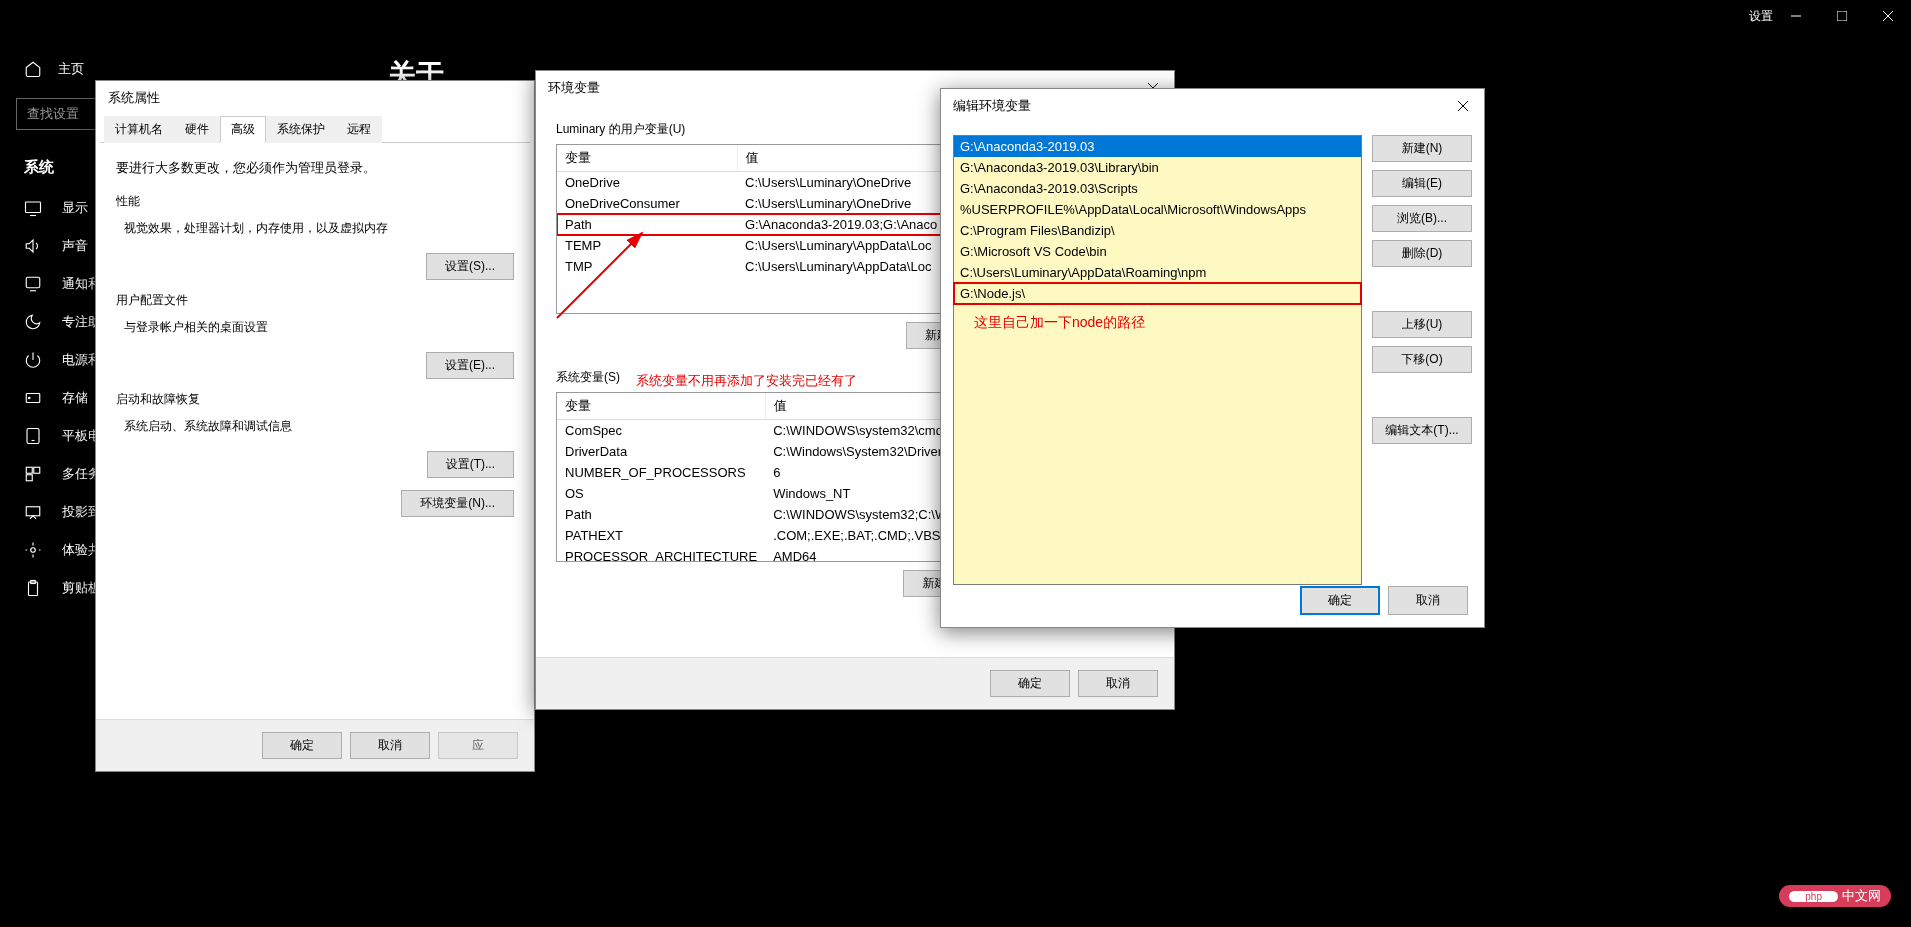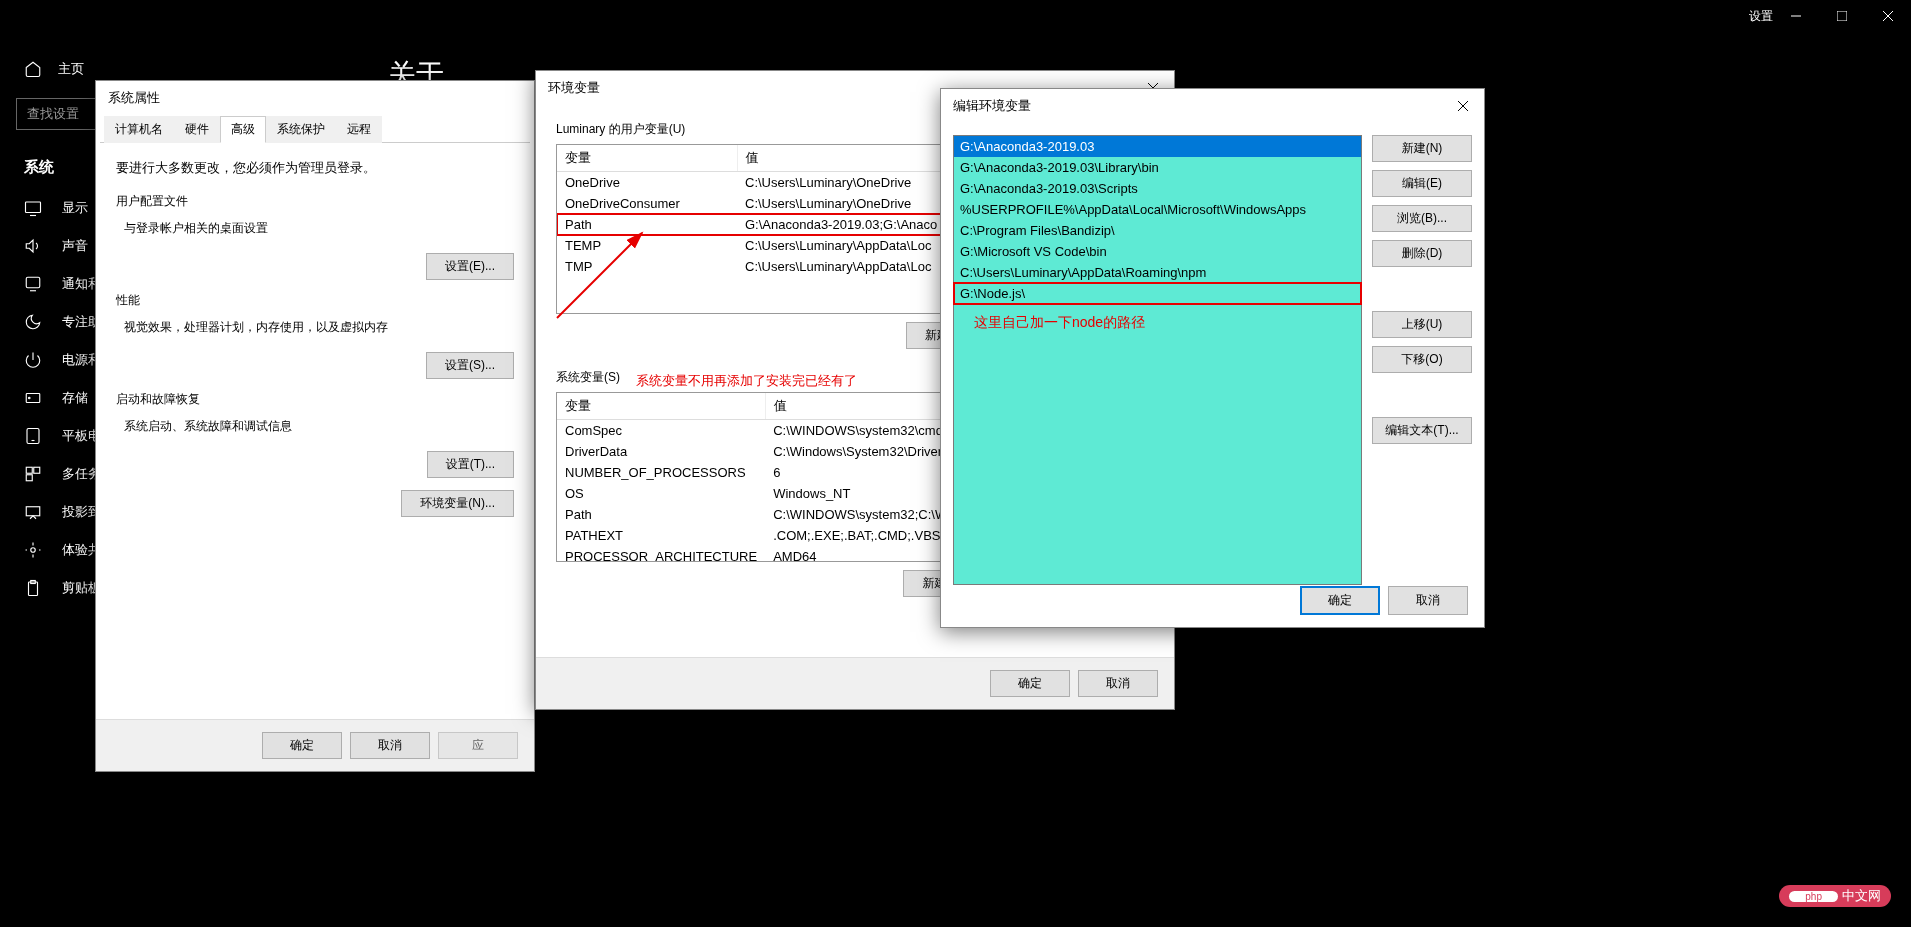--- a/index.html
+++ b/index.html
@@ -13,21 +13,21 @@
 .settings-body{display:flex;height:calc(100% - 32px)}
 .sidebar{width:340px;background:#000;padding-top:20px}
 .side-home{display:flex;align-items:center;gap:16px;padding:8px 24px;color:#fff;font-size:15px}
 .side-home svg{width:18px;height:18px;fill:none;stroke:#fff;stroke-width:1.5}
 .search-box{margin:12px 16px 16px 16px;border:1px solid #666;padding:6px 10px;color:#999;display:flex;align-items:center;justify-content:space-between}
 .search-box svg{width:14px;height:14px;stroke:#fff;fill:none}
 .side-section{padding:12px 24px;color:#fff;font-size:15px;font-weight:600}
 .side-item{display:flex;align-items:center;gap:20px;padding:10px 24px;color:#fff;font-size:14px}
 .side-item svg{width:18px;height:18px;fill:none;stroke:#fff;stroke-width:1.5}
 .main{flex:1;padding:24px 48px;background:#000}
-.main h1{font-size:28px;font-weight:400;margin-bottom:36px}
+.main h1{font-size:28px;font-weight:700;margin-bottom:36px}
 .info-row{display:flex;padding:8px 0;color:#fff;font-size:14px}
 .info-label{width:140px;color:#fff}
 .info-val{color:#fff}
 .dialog{position:absolute;background:#f0f0f0;color:#000;border:1px solid #888;box-shadow:0 4px 20px rgba(0,0,0,.5)}
 .dialog-title{padding:8px 12px;font-size:12px;display:flex;justify-content:space-between;align-items:center}
 .dialog-close{width:14px;height:14px}
 .dialog-close svg{width:10px;height:10px;stroke:#000;fill:none}
 .dlg-sysprop{left:95px;top:80px;width:440px;height:692px;background:#fff}
 .tabs{display:flex;border-bottom:1px solid #ccc;padding:0 4px;margin:0 4px}
 .tab{padding:4px 10px;border:1px solid transparent;font-size:12px;position:relative;top:1px;background:#f0f0f0}
@@ -47,21 +47,21 @@
 .env-table{border:1px solid #999;height:170px;overflow:hidden;margin-bottom:8px;background:#fff}
 .env-table table{width:100%;border-collapse:collapse;font-size:12px}
 .env-table th{text-align:left;padding:4px 8px;background:#fff;border-bottom:1px solid #ddd;border-right:1px solid #eee;font-weight:400}
 .env-table td{padding:3px 8px;white-space:nowrap;overflow:hidden}
 .env-btns{text-align:right;margin-bottom:20px}
 .env-btns .win-btn{margin-left:4px;min-width:72px}
 .red-box{outline:2px solid #e60000;outline-offset:-1px}
 .red-text{color:#e60000;font-size:13px}
 .dlg-edit{left:940px;top:88px;width:545px;height:540px;background:#fff}
 .edit-body{padding:12px;display:flex;gap:10px}
-.edit-list{flex:1;border:1px solid #7a7a7a;height:450px;background:#5eead4;font-size:12px}
+.edit-list{flex:1;border:1px solid #7a7a7a;height:450px;background:#fef9c3;font-size:12px}
 .edit-list .item{padding:3px 6px}
 .edit-list .item.selected{background:#0078d7;color:#fff}
 .edit-side{width:100px;display:flex;flex-direction:column;gap:8px}
 .edit-side .win-btn{width:100%;min-width:0;padding:4px 6px}
 .edit-side .win-btn.wide{white-space:nowrap}
 .gap{height:28px}
 .annot2{padding:10px 20px;color:#e60000;font-size:14px}
 .edit-bottom{position:absolute;bottom:0;left:0;right:0;padding:12px 16px;display:flex;justify-content:flex-end;gap:8px}
 .arrow{position:absolute;left:552px;top:228px;pointer-events:none}
 .php-badge{position:absolute;right:20px;bottom:20px;background:#d73c5a;color:#fff;border-radius:12px;padding:2px 10px;display:flex;align-items:center;gap:4px;font-size:10px}
@@ -222,28 +222,28 @@
       <div class="tab">计算机名</div>
       <div class="tab">硬件</div>
       <div class="tab active">高级</div>
       <div class="tab">系统保护</div>
       <div class="tab">远程</div>
     </div>
   <div class="sys-body">
     <div class="sys-note">要进行大多数更改，您必须作为管理员登录。</div>
     <div id="sp-groups">
         <div class="group">
+          <div class="group-title">性能</div>
+          <div class="group-desc">视觉效果，处理器计划，内存使用，以及虚拟内存</div>
+          <div class="group-btn"><button class="win-btn">设置(S)...</button></div>
+        </div>
+        <div class="group">
           <div class="group-title">用户配置文件</div>
           <div class="group-desc">与登录帐户相关的桌面设置</div>
           <div class="group-btn"><button class="win-btn">设置(E)...</button></div>
-        </div>
-        <div class="group">
-          <div class="group-title">性能</div>
-          <div class="group-desc">视觉效果，处理器计划，内存使用，以及虚拟内存</div>
-          <div class="group-btn"><button class="win-btn">设置(S)...</button></div>
         </div>
         <div class="group">
           <div class="group-title">启动和故障恢复</div>
           <div class="group-desc">系统启动、系统故障和调试信息</div>
           <div class="group-btn"><button class="win-btn">设置(T)...</button></div>
         </div>
       </div>
     <div class="group-btn"><button class="win-btn">环境变量(N)...</button></div>
   </div>
   <div class="dlg-bottom">

